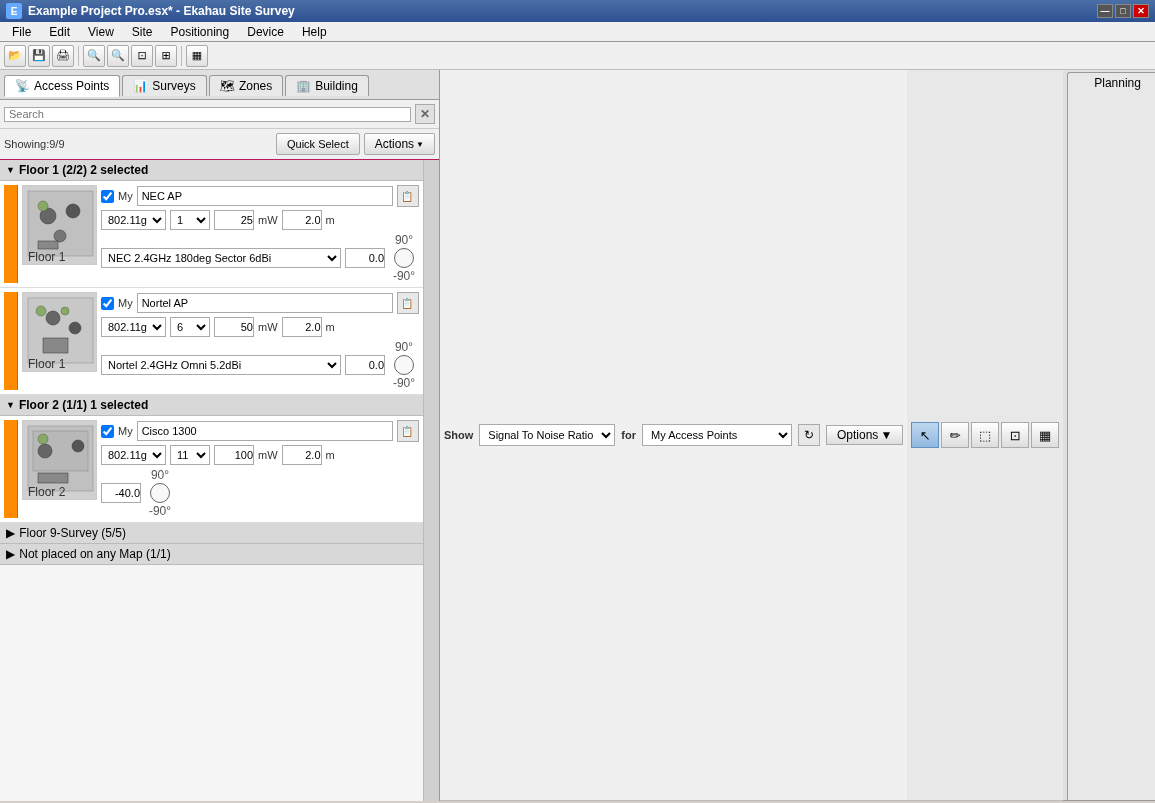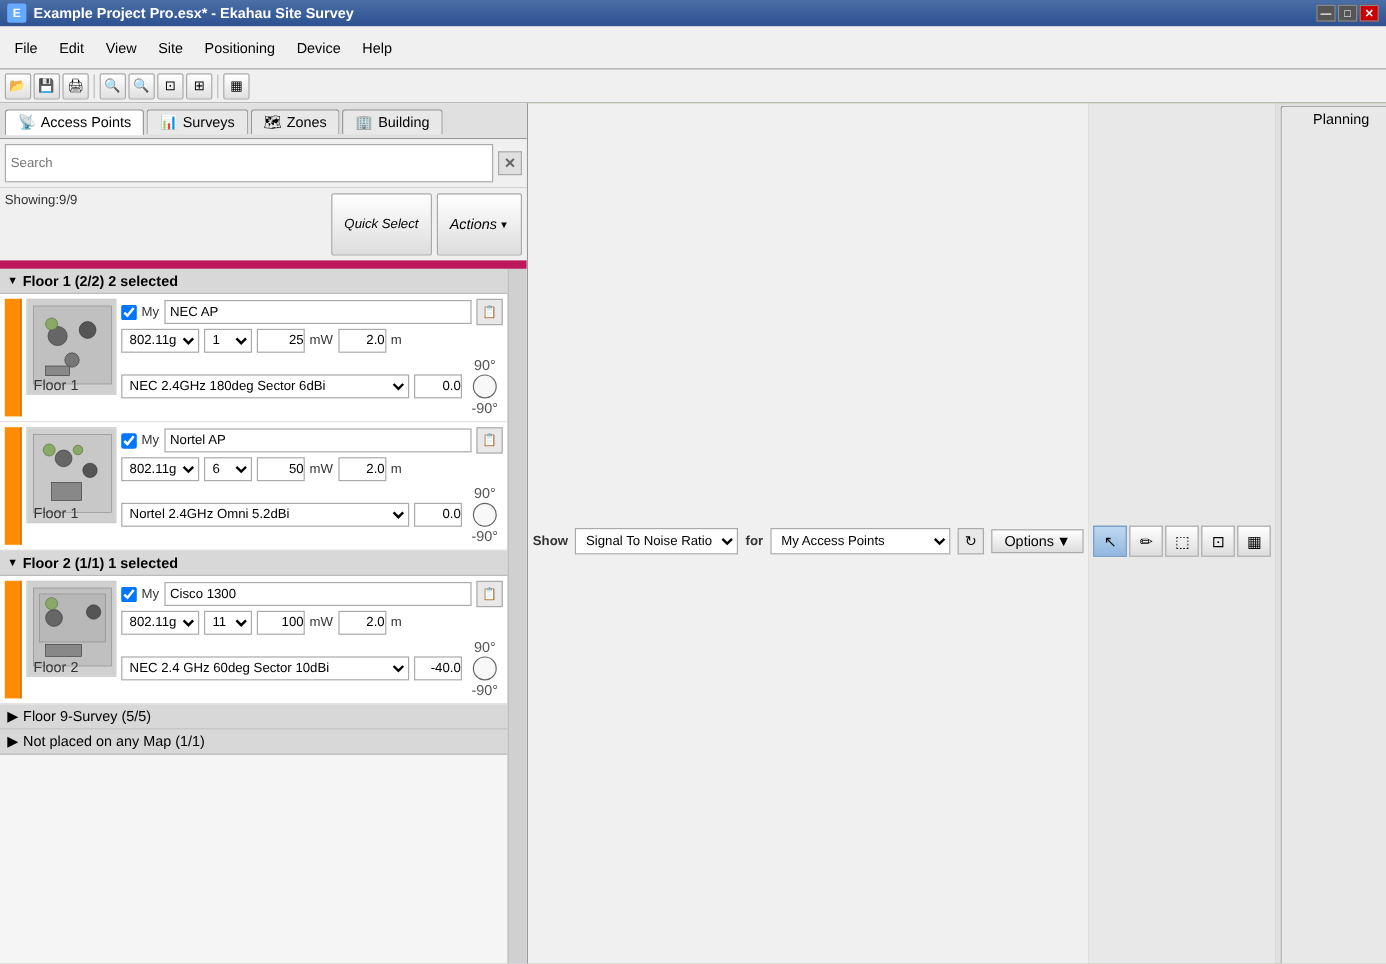--- a/index.html
+++ b/index.html
@@ -21,21 +21,21 @@
     .title-icon { width: 16px; height: 16px; background: #6af; border-radius: 2px; display: flex; align-items: center; justify-content: center; font-size: 10px; color: white; }
     .title-controls { display: flex; gap: 2px; }
     .title-btn { width: 16px; height: 14px; border: 1px solid #888; display: flex; align-items: center; justify-content: center; font-size: 9px; color: white; cursor: pointer; }
     .title-btn.close { background: #c00; }
     .title-btn.max { background: #555; }
     .title-btn.min { background: #555; }
 
     
     .menu-bar {
       background: #f0f0f0;
-      height: 36px;
+      height: 20px;
       display: flex;
       align-items: center;
       padding: 0 4px;
       border-bottom: 1px solid #999;
       gap: 2px;
     }
     .menu-item {
       padding: 2px 8px;
       cursor: pointer;
       color: #000;
@@ -107,53 +107,53 @@
     .search-bar {
       display: flex;
       align-items: center;
       padding: 4px;
       background: #f0f0f0;
       border-bottom: 1px solid #ccc;
       gap: 4px;
     }
     .search-input {
       flex: 1;
-      height: 32px;
+      height: 15px;
       border: 1px solid #aaa;
       padding: 2px 4px;
       font-size: 11px;
       background: white;
     }
     .search-clear {
       width: 20px; height: 20px;
       border: 1px solid #aaa;
       background: #e0e0e0;
       cursor: pointer;
       display: flex; align-items: center; justify-content: center;
       font-size: 12px; font-weight: bold; color: #666;
     }
 
     
     .action-bar {
       display: flex;
+      align-items: center;
       padding: 4px;
       background: #f0f0f0;
-      border-bottom: 7px solid #be185d;
+      border-bottom: 1px solid #be185d;
       justify-content: space-between;
     }
     .showing-label { font-size: 11px; color: #333; }
     .action-buttons { display: flex; gap: 4px; }
     .btn {
-      padding: 18px 10px;
+      padding: 3px 10px;
       border: 1px solid #aaa;
       background: linear-gradient(to bottom, #fff, #ddd);
       cursor: pointer;
       font-size: 11px;
       border-radius: 2px;
-      font-style: italic;
     }
     .btn-dropdown {
       display: flex; align-items: center; gap: 2px;
     }
     .dropdown-arrow { font-size: 8px; }
 
     
     .ap-list {
       flex: 1;
       overflow-y: auto;
@@ -662,23 +662,20 @@
               </select>
               <select class="ap-select" style="width:40px">
                 <option>11</option>
               </select>
               <input type="text" class="ap-power-input" value="100" style="">
               <span class="ap-unit">mW</span>
               <input type="text" class="ap-power-input" value="2.0" style="">
               <span class="ap-unit">m</span>
             </div>
             <div class="ap-row3">
-              <select class="ap-antenna-select">
-                <option>NEC 2.4 GHz 60deg Sector 10dBi</option>
-              </select>
               <input type="text" class="ap-angle-input" value="-40.0" style="">
               <div class="ap-angle-diagram">
                 <span class="top">90°</span>
                 <div class="circle"></div>
                 <span class="bottom">-90°</span>
               </div>
             </div>
           </div>
         </div>
 

